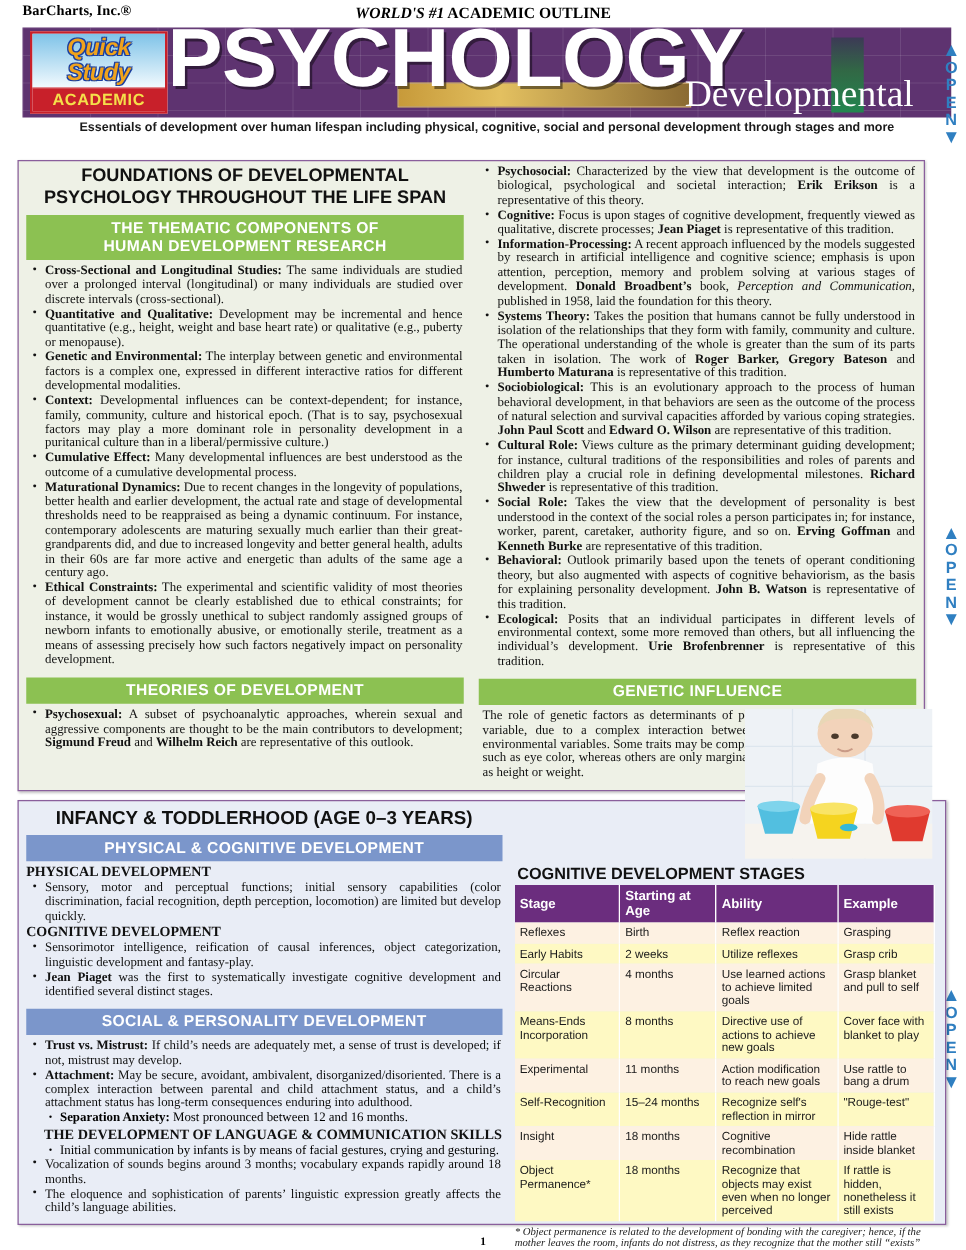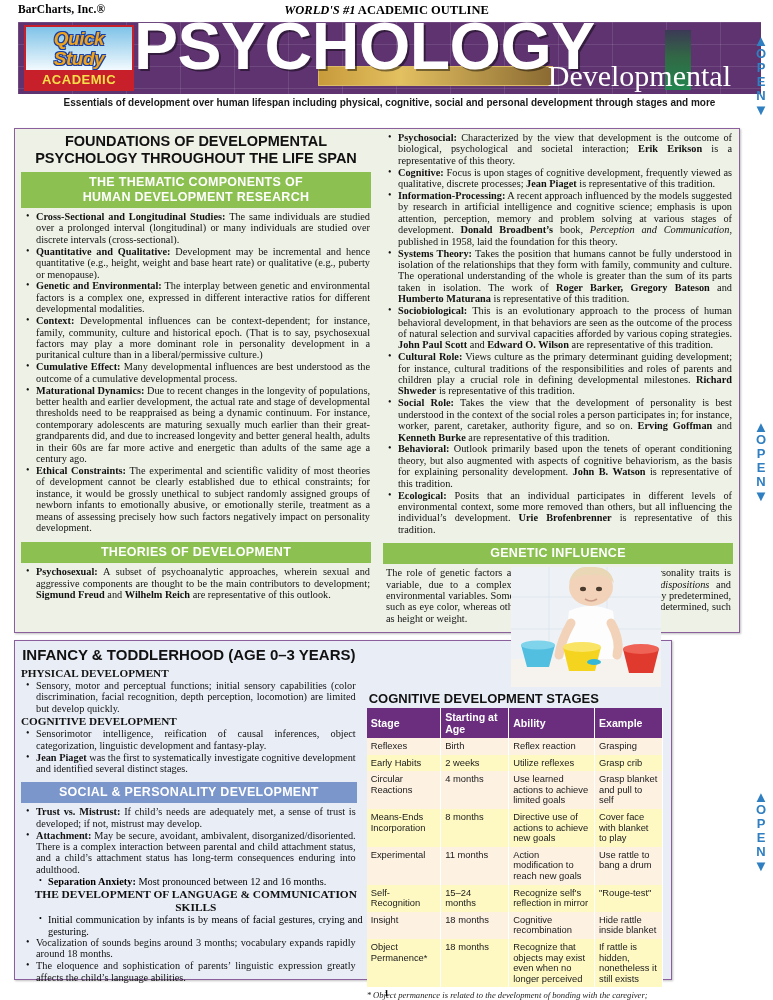--- a/index.html
+++ b/index.html
@@ -211,25 +211,26 @@
             <li><b>Ecological:</b><span> Posits that an individual participates in different levels of environmental context, some more removed than others, but all influencing the individual’s development. </span><b>Urie Brofenbrenner</b><span> is representative of this tradition.</span></li>
           </ul>
         <div class="bar-green" style="margin-top:8px;">GENETIC INFLUENCE</div>
         <p class="body">
           <span>The role of genetic factors as determinants of physical and personality traits is variable, due to a complex interaction between </span><i>genetic predispositions</i><span> and environmental variables. Some traits may be completely genetically predetermined, such as eye color, whereas others are only marginally genetically determined, such as height or weight.</span>
         </p>
       </div>
     </div>
   </div>
 
-  <div class="panel blue" style="left:14px; top:640px; width:658px; height:340px;">
+  <div class="panel blue" style="left:14px; top:640px; width:743px; height:340px;">
     <div style="display:flex; height:100%;">
 
       <div style="width:53%; position:relative;">
         <div class="sec-title" style="font-size:15px; padding-top:5px;">INFANCY &amp; TODDLERHOOD (AGE 0–3 YEARS)</div>
+        <div class="bar-blue">PHYSICAL &amp; COGNITIVE DEVELOPMENT</div>
         <h4 class="sub-head">PHYSICAL DEVELOPMENT</h4>
         <ul class="list" id="phys-list">
             <li><span>Sensory, motor and perceptual functions; initial sensory capabilities (color discrimination, facial recognition, depth perception, locomotion) are limited but develop quickly.</span></li>
           </ul>
         <h4 class="sub-head">COGNITIVE DEVELOPMENT</h4>
         <ul class="list" id="cog-list">
             <li><span>Sensorimotor intelligence, reification of causal inferences, object categorization, linguistic development and fantasy-play.</span></li>
             <li><b>Jean Piaget</b><span> was the first to systematically investigate cognitive development and identified several distinct stages.</span></li>
           </ul>
 

